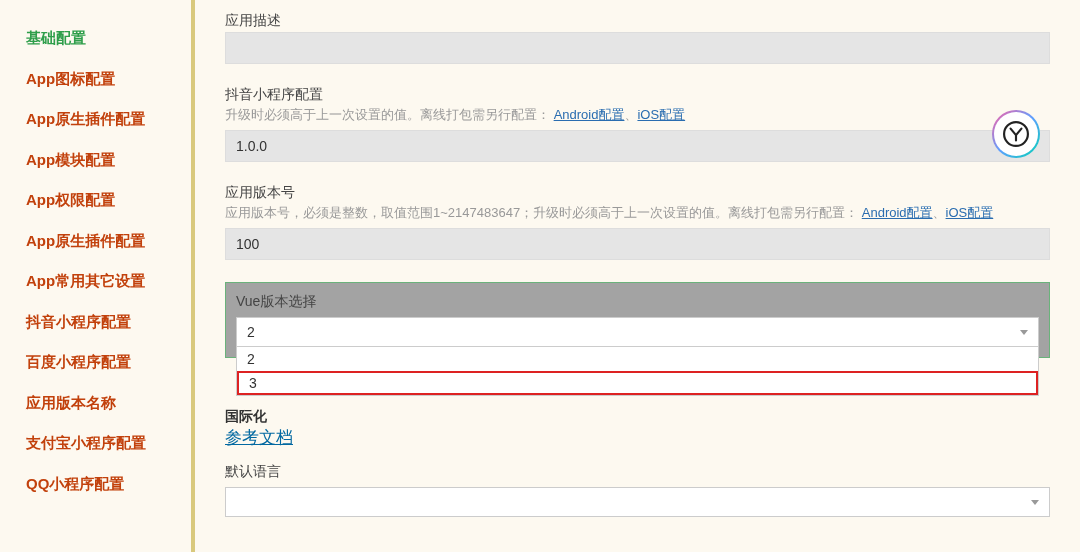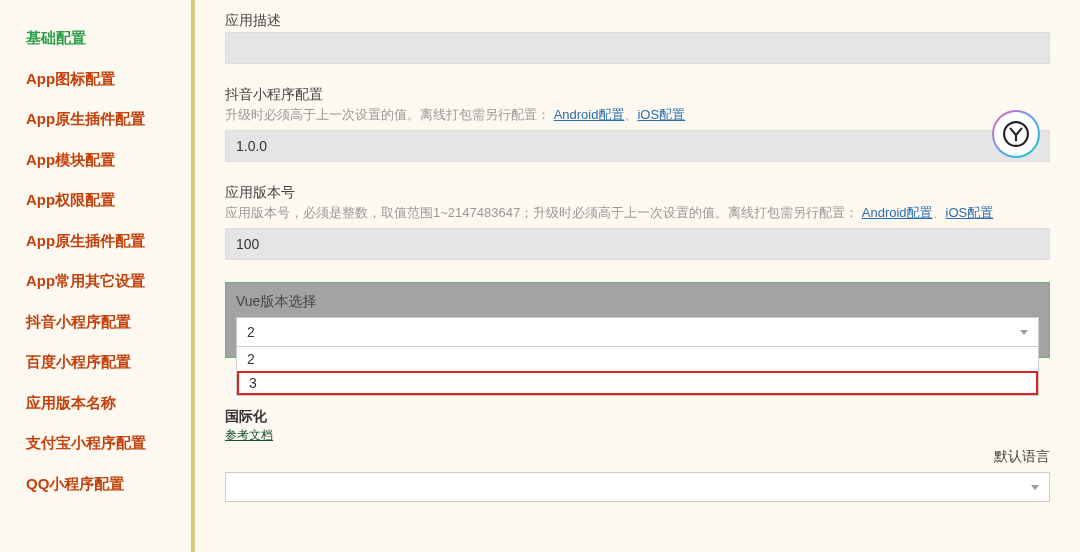--- a/index.html
+++ b/index.html
@@ -146,29 +146,28 @@
       margin-top: 50px;
     }
     
     .i18n-label {
       font-size: 14px;
       font-weight: bold;
       color: #333;
     }
     
     .doc-link {
-      color: #14532d;
+      color: #0369a1;
       text-decoration: underline;
-      font-size: 12px;
+      font-size: 17px;
       text-align: right;
     }
     
     .default-lang {
-      margin-top: 4px;
-      text-align: right;
+      margin-top: 14px;
     }
     
     .default-lang-label {
       font-size: 14px;
       color: #444;
       margin-bottom: 6px;
     }
     
     .logo-badge {
       position: absolute;

